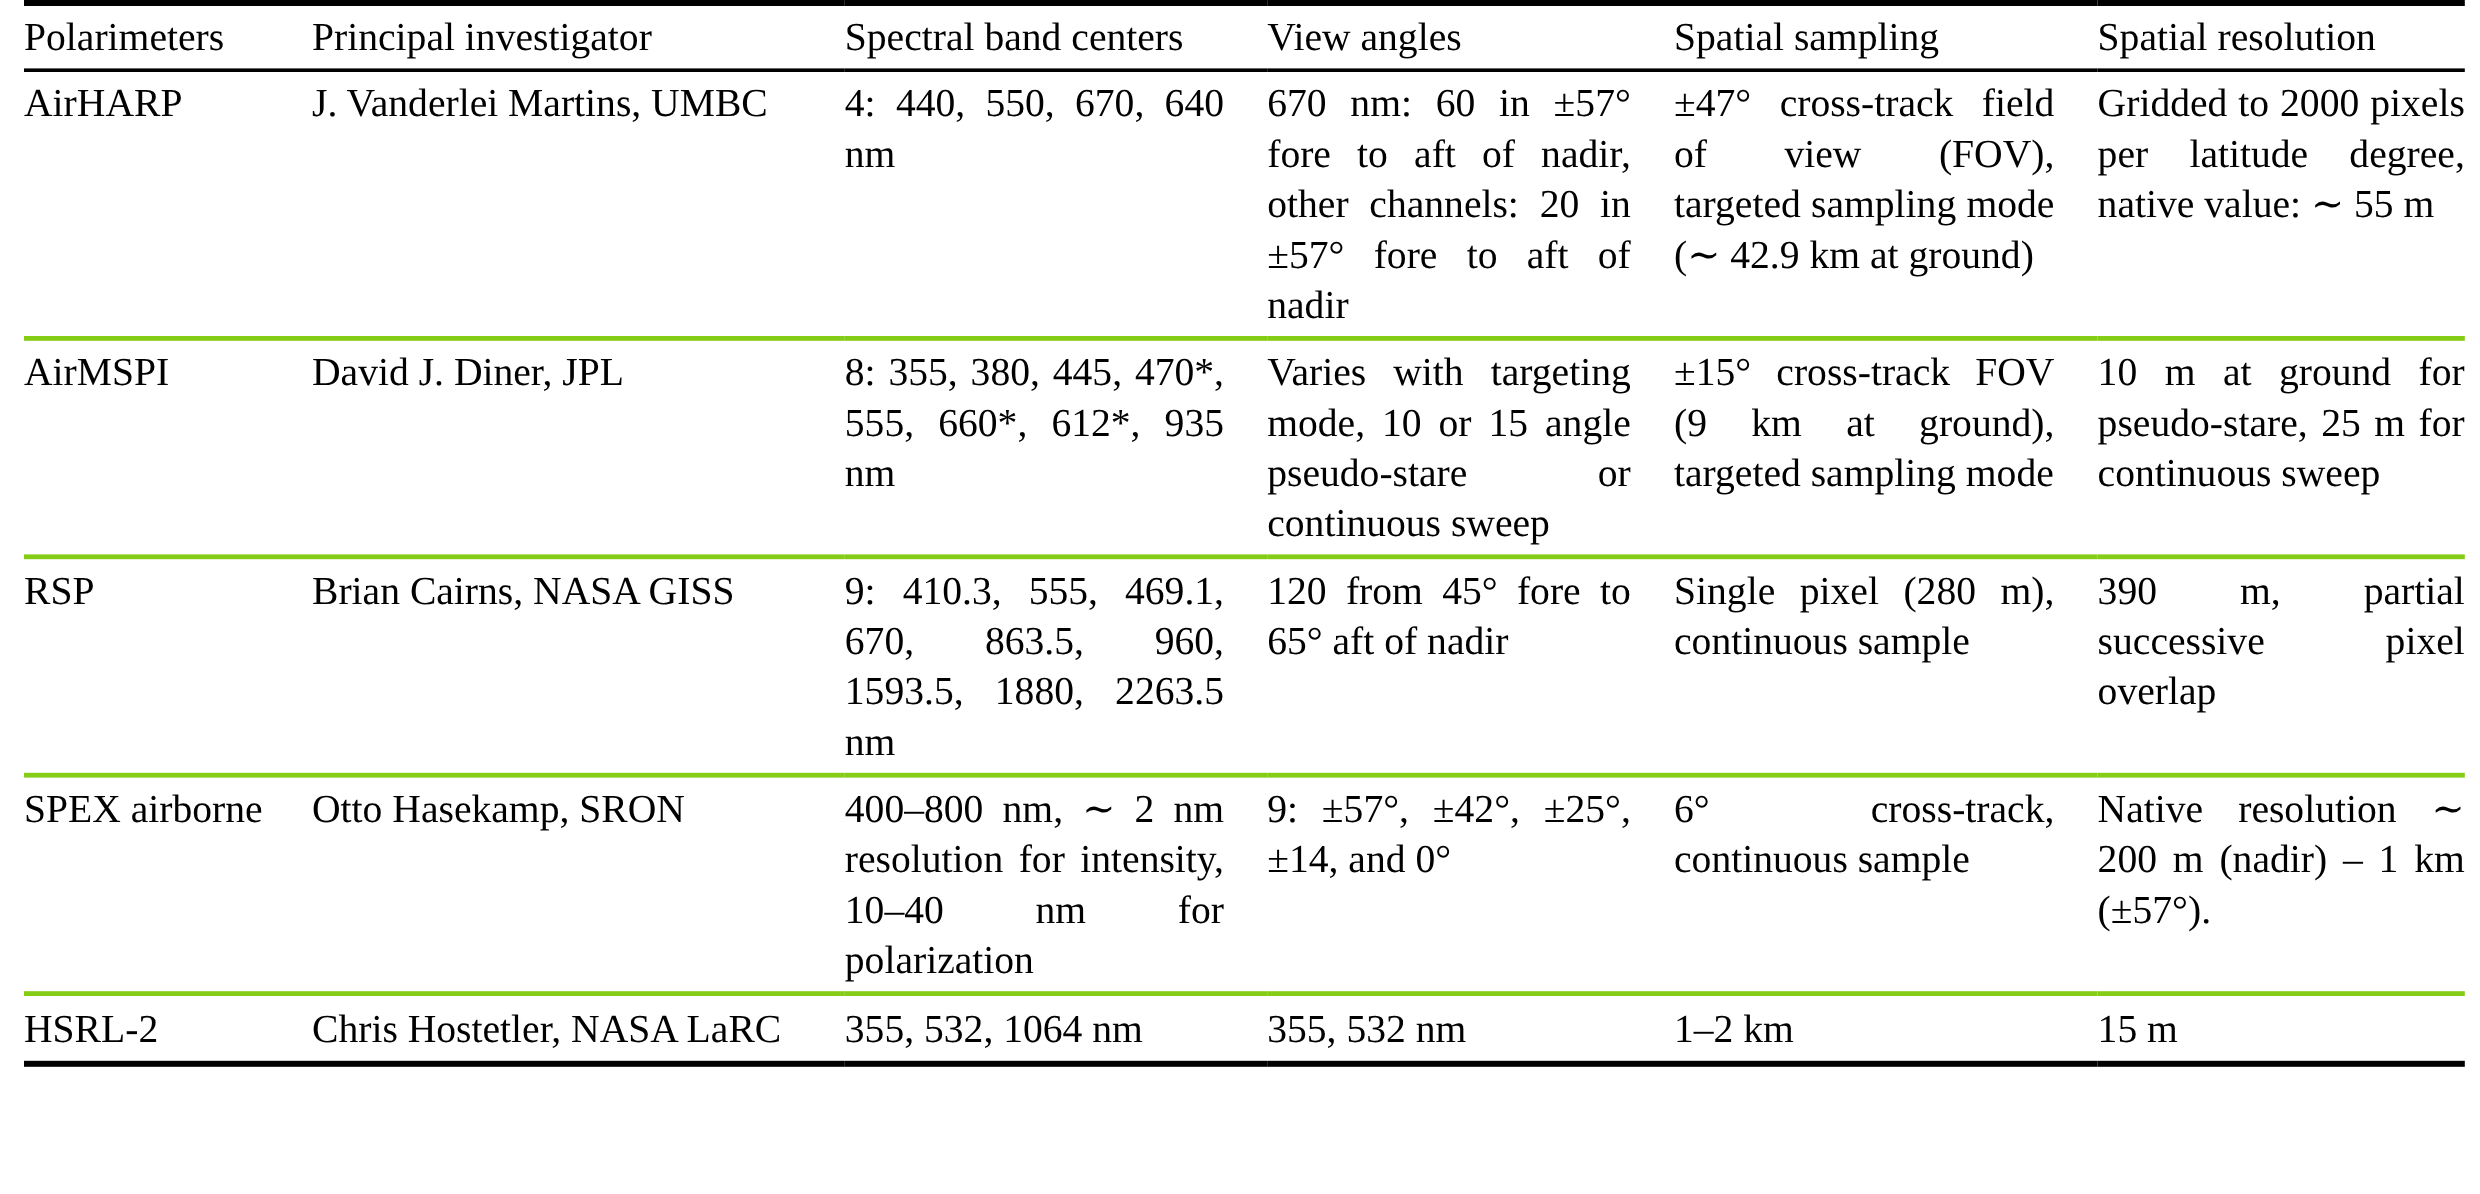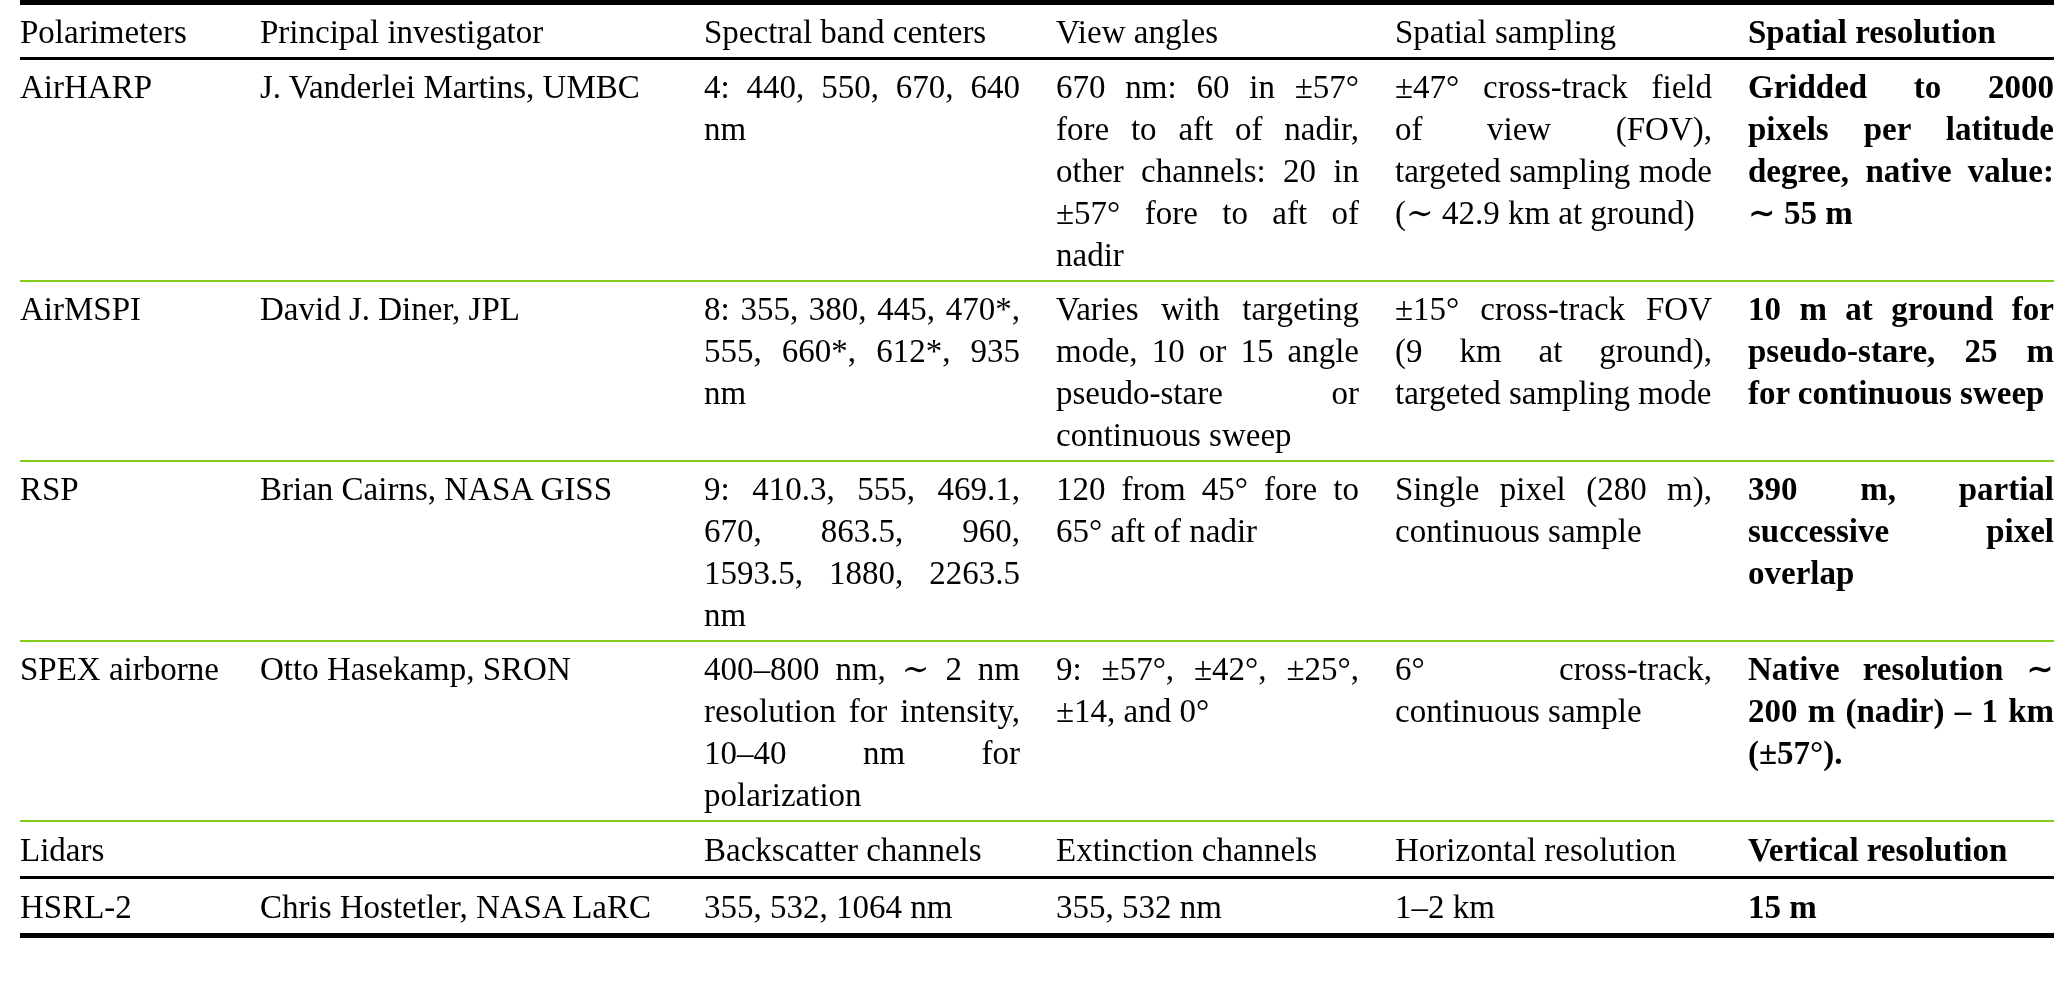--- a/index.html
+++ b/index.html
@@ -22,24 +22,24 @@
   }
   th, td {
     font-weight: normal;
     text-align: left;
     vertical-align: top;
     padding: 6px 36px 4px 0;
     line-height: 42px;
     overflow: hidden;
     margin-left: 40px;
   }
-  th:last-child, td:last-child { padding-right: 0; font-weight: bold; }
+  th:last-child, td:last-child { padding-right: 0; }
   td.just { text-align: justify; }
   tr.main-head { border-bottom: 3px solid #000; }
-  tbody tr { border-bottom: 2px solid #84cc16; }
+  tbody tr { border-bottom: 4px solid #84cc16; }
   tr.single th, tr.single td { padding-top: 7px; padding-bottom: 5px; }
 </style>
 </head>
 <body>
 
 <div class="tbl-wrap">
   <table class="instr">
     <colgroup>
       <col style="width:240px">
       <col style="width:444px">
@@ -84,28 +84,20 @@
         <td class="just">390 m, partial successive pixel overlap</td>
       </tr>
       <tr>
         <td>SPEX airborne</td>
         <td>Otto Hasekamp, SRON</td>
         <td class="just">400–800 nm, ∼ 2 nm resolution for intensity, 10–40 nm for polarization</td>
         <td class="just">9: ±57°, ±42°, ±25°, ±14, and 0°</td>
         <td class="just">6° cross-track, continuous sample</td>
         <td class="just">Native resolution ∼ 200 m (nadir) – 1 km (±57°).</td>
       </tr>
-      <tr class="main-head single">
-        <th>Lidars</th>
-        <th></th>
-        <th>Backscatter channels</th>
-        <th>Extinction channels</th>
-        <th>Horizontal resolution</th>
-        <th>Vertical resolution</th>
-      </tr>
       <tr class="single">
         <td>HSRL-2</td>
         <td>Chris Hostetler, NASA LaRC</td>
         <td>355, 532, 1064 nm</td>
         <td>355, 532 nm</td>
         <td>1–2 km</td>
         <td>15 m</td>
       </tr>
     </tbody>
   </table>

